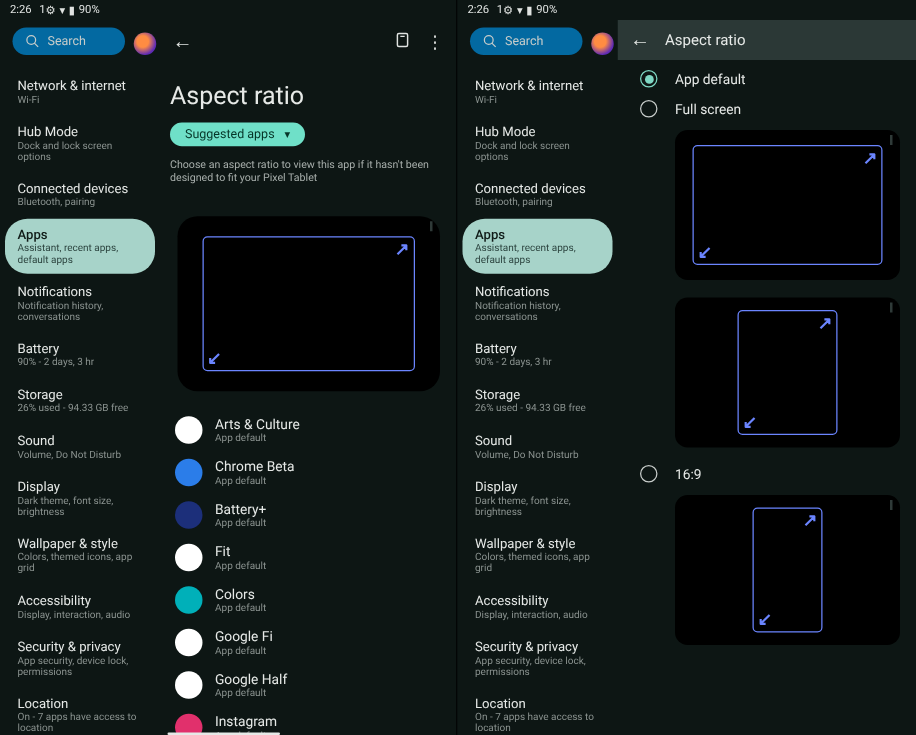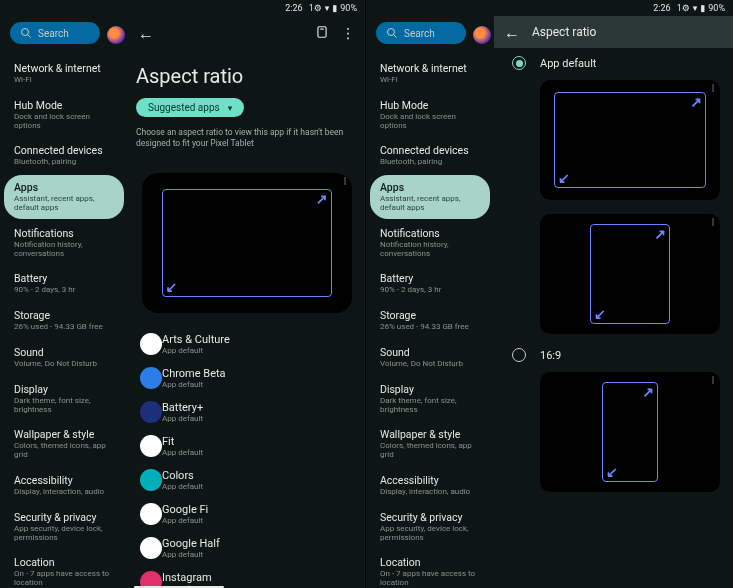--- a/index.html
+++ b/index.html
@@ -16,21 +16,21 @@
   .device {
     position: relative;
     height: 588px;
     background: #0d1614;
     overflow: hidden;
   }
   .device.left { width: 366px; border-right: 1px solid #000; }
   .device.right { width: 367px; }
   .statusbar {
     display: flex;
-    justify-content: flex-end;
+    justify-content: flex-start;
     align-items: center;
     padding: 3px 8px;
     font-size: 9px;
     color: #e0e3e1;
     height: 16px;
   }
   .statusbar .sb-left { display: flex; gap: 6px; align-items: center; }
   .statusbar .sb-right { display: flex; gap: 3px; align-items: center; }
   .sb-icon { font-size: 9px; }
   .content-row { display: flex; height: 572px; }
@@ -100,21 +100,21 @@
     margin: 0 auto 14px auto;
     position:relative;
   }
   .frame-rect {
     position:absolute; border:1.5px solid #6b85ff; border-radius:4px;
   }
   .frame-arrow {
     position:absolute; color:#6b85ff; font-size:14px; font-weight:bold;
   }
   .app-row {
-    display:flex; align-items:center; 
+    display:flex; align-items:center; gap:10px;
     padding: 6px 4px;
   }
   .app-icon {
     width:22px; height:22px; border-radius:50%;
     background:#fff; flex-shrink:0;
     display:flex; align-items:center; justify-content:center;
     font-size:11px;
   }
   .app-info .app-name { font-size:11px; color:#e6e9e7; }
   .app-info .app-sub { font-size:8px; color:#8a928f; }
@@ -406,20 +406,24 @@
     <div class="main" style="padding:0;">
       <div class="option-header">
         <span class="back-arrow">←</span>
         <span class="ht">Aspect ratio</span>
       </div>
       <div class="option-body" id="optionsBody">
           <div class="radio-row">
             <div class="radio checked"></div>
             <div class="radio-label">App default</div>
           </div>
+          <div class="radio-row">
+            <div class="radio"></div>
+            <div class="radio-label">Full screen</div>
+          </div>
           <div class="preview-small">
             <div class="frame-rect" style="inset: 12px 14px;"></div>
             <span class="frame-arrow" style="top: 14px; right: 18px;">↗</span>
             <span class="frame-arrow" style="bottom: 14px; left: 18px;">↙</span>
             <div class="notch"></div>
           </div>
           <div class="preview-small">
             <div class="frame-rect" style="left: 50px; top: 10px; width: 80px; bottom: 10px;"></div>
             <span class="frame-arrow" style="top: 12px; right: 54px;">↗</span>
             <span class="frame-arrow" style="bottom: 12px; left: 54px;">↙</span>

